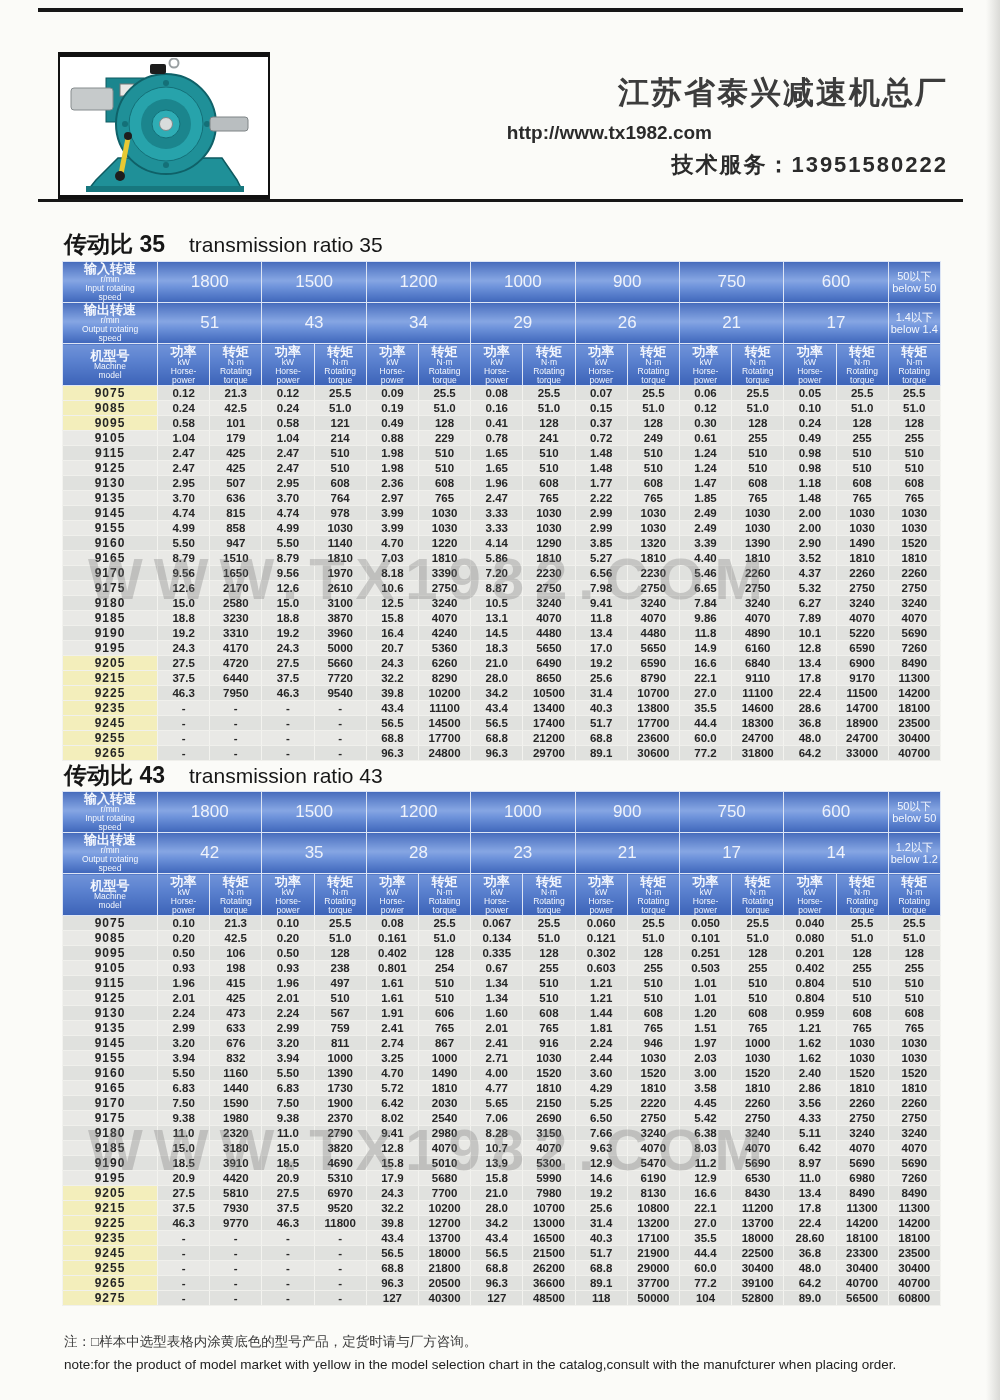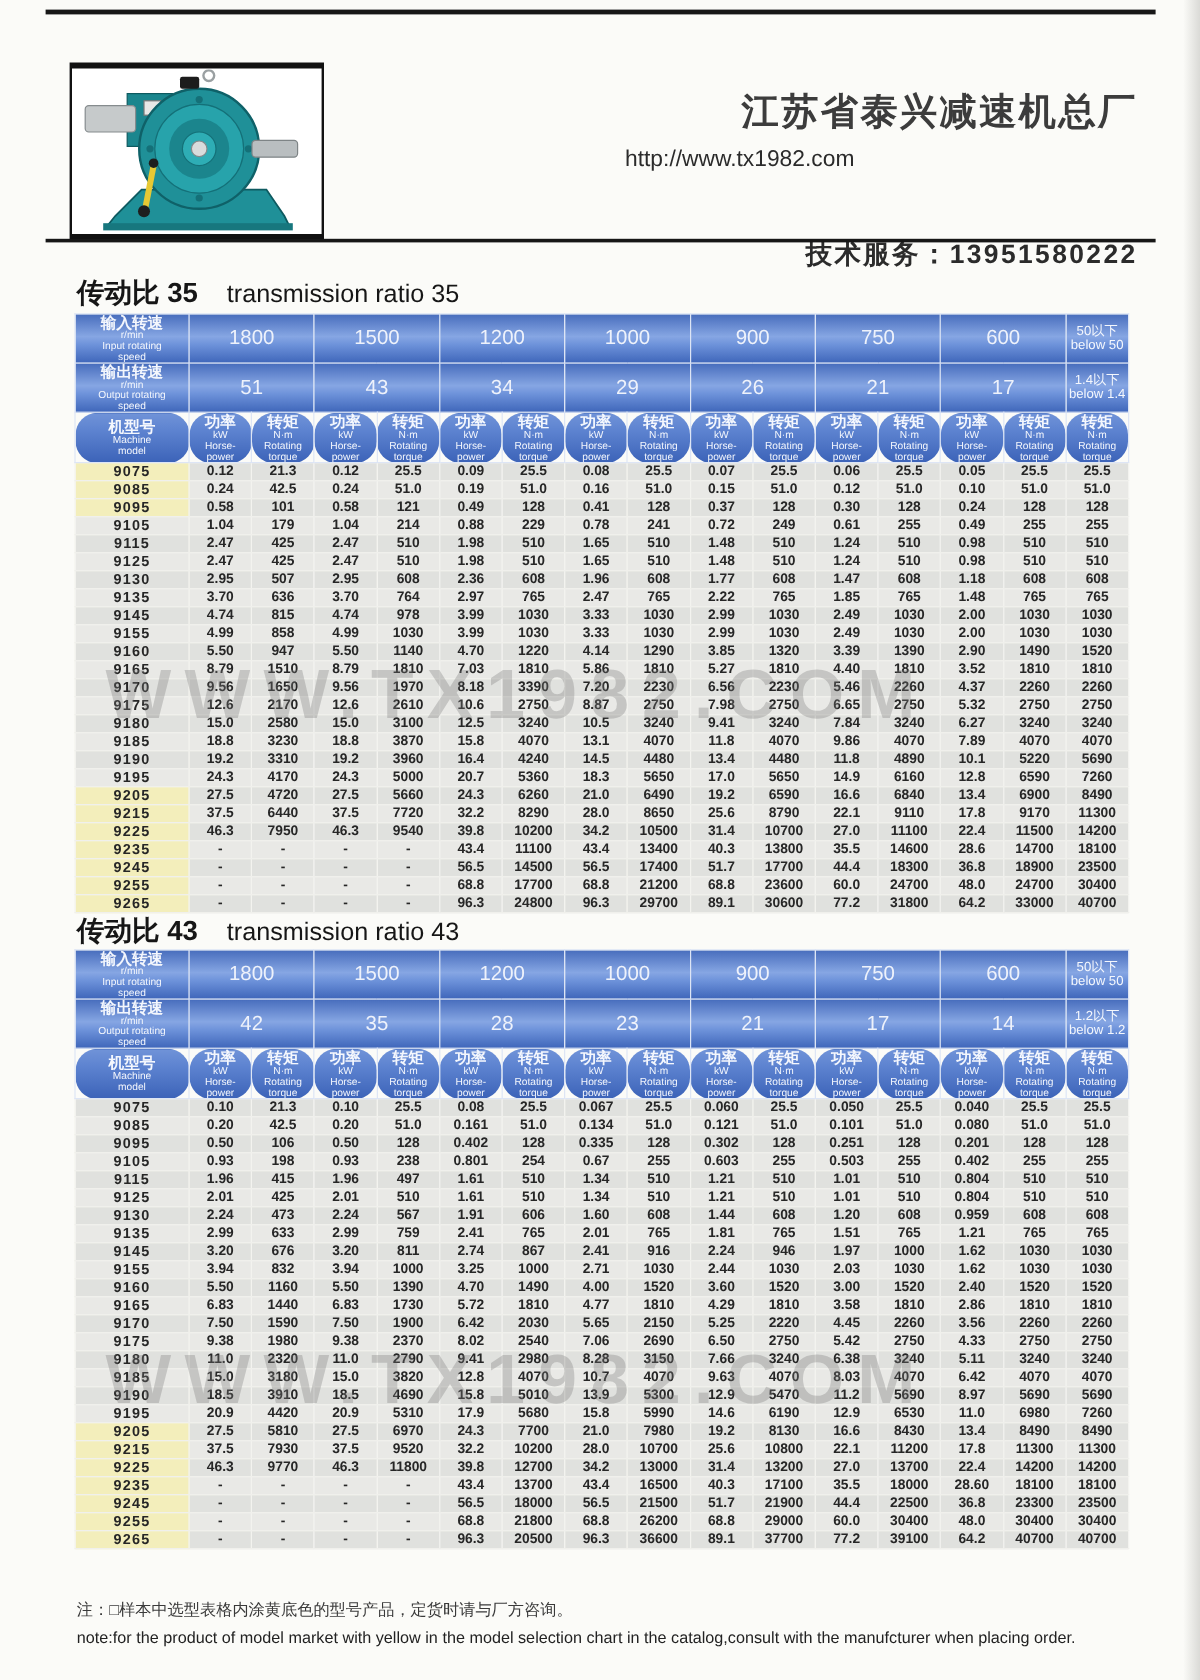--- a/index.html
+++ b/index.html
@@ -11,40 +11,40 @@
   #rule-top{left:38px;top:8px;width:925px;height:4px;}
   #rule-mid{left:38px;top:199px;width:925px;height:3px;}
   #edge-shadow{position:absolute;right:0;top:0;width:14px;height:1400px;
     background:linear-gradient(90deg,rgba(0,0,0,0) 0%,rgba(120,120,115,.25) 100%);}
 
   
   #logo-box{position:absolute;left:58px;top:52px;width:212px;height:148px;background:#ffffff;
     border-top:5px solid #111;border-bottom:5px solid #111;border-left:2px solid #111;border-right:2px solid #111;
     display:flex;align-items:center;justify-content:center;box-sizing:border-box;}
   #company-name{position:absolute;right:52px;top:72px;font-size:31px;font-weight:bold;color:#3c3c3c;letter-spacing:2px;white-space:nowrap;}
-  #company-site{position:absolute;right:288px;top:122px;font-size:19px;font-weight:normal;color:#2b2b2b;}
-  #company-phone{position:absolute;right:52px;top:150px;font-size:22px;font-weight:bold;color:#2b2b2b;letter-spacing:2px;margin-top:47px;}
+  #company-site{position:absolute;right:288px;top:122px;font-size:19px;font-weight:bold;color:#2b2b2b;}
+  #company-phone{position:absolute;right:52px;top:150px;font-size:22px;font-weight:bold;color:#2b2b2b;letter-spacing:2px;}
 
   .section-title{position:absolute;left:64px;display:flex;align-items:baseline;}
   .section-title .zh-t{font-size:23px;font-weight:bold;color:#161616;}
   .section-title .en-t{font-size:21px;color:#161616;margin-left:24px;}
   #title-35{top:229px;}
   #title-43{top:760px;}
 
   table.spec{position:absolute;left:62px;width:878px;border-collapse:collapse;table-layout:fixed;
     border:1px solid #b3b3ae;}
   #table-35{top:261px;}
   #table-43{top:791px;}
 
   thead th{padding:0;color:#f4f7fd;text-align:center;vertical-align:middle;
     border:1px solid #dde5f5;font-weight:normal;
     background:linear-gradient(180deg,#4a6fbe 0%,#86a6e3 45%,#6d92da 62%,#3f66ba 100%);}
   thead tr.hrow3 th{background:linear-gradient(180deg,#7093d8 0%,#5d83d0 35%,#3c63b8 100%);}
   thead tr.hrow1 th,thead tr.hrow2 th{height:40px;}
-  thead tr.hrow3 th{height:41px;border-radius:18px;}
+  thead tr.hrow3 th{height:41px;}
   .speed-val{font-size:17px;color:#eef2fb;}
   .zh{font-size:13px;font-weight:bold;line-height:13px;}
   .sm{font-size:8.5px;line-height:9px;}
   .below-line{font-size:11px;line-height:12px;}
 
   tbody td{padding:0;height:14px;line-height:14px;text-align:center;
     font-size:11.5px;font-weight:bold;color:#262626;
     border-left:1px solid #f3f3ef;border-right:1px solid #f3f3ef;border-bottom:1px solid #f0f0ec;}
   tbody tr.r-odd td{background:#e0e1de;}
   tbody tr.r-even td{background:#e9e9e6;}
@@ -1313,20 +1313,38 @@
         <td class="num">96.3</td>
         <td class="num">36600</td>
         <td class="num">89.1</td>
         <td class="num">37700</td>
         <td class="num">77.2</td>
         <td class="num">39100</td>
         <td class="num">64.2</td>
         <td class="num">40700</td>
         <td class="num">40700</td>
       </tr>
+      <tr class="r-odd hl">
+        <td class="model">9275</td>
+        <td class="num">-</td>
+        <td class="num">-</td>
+        <td class="num">-</td>
+        <td class="num">-</td>
+        <td class="num">127</td>
+        <td class="num">40300</td>
+        <td class="num">127</td>
+        <td class="num">48500</td>
+        <td class="num">118</td>
+        <td class="num">50000</td>
+        <td class="num">104</td>
+        <td class="num">52800</td>
+        <td class="num">89.0</td>
+        <td class="num">56500</td>
+        <td class="num">60800</td>
+      </tr>
     </tbody>
   </table>
 
 <div class="wm" id="wm-1">WWW.TX1982.COM</div>
 <div class="wm" id="wm-2">WWW.TX1982.COM</div>
 
 <div id="note-zh">注：□样本中选型表格内涂黄底色的型号产品，定货时请与厂方咨询。</div>
 <div id="note-en">note:for the product of model market with yellow in the model selection chart in the catalog,consult with the manufcturer when placing order.</div>
 
 <div id="edge-shadow"></div>

